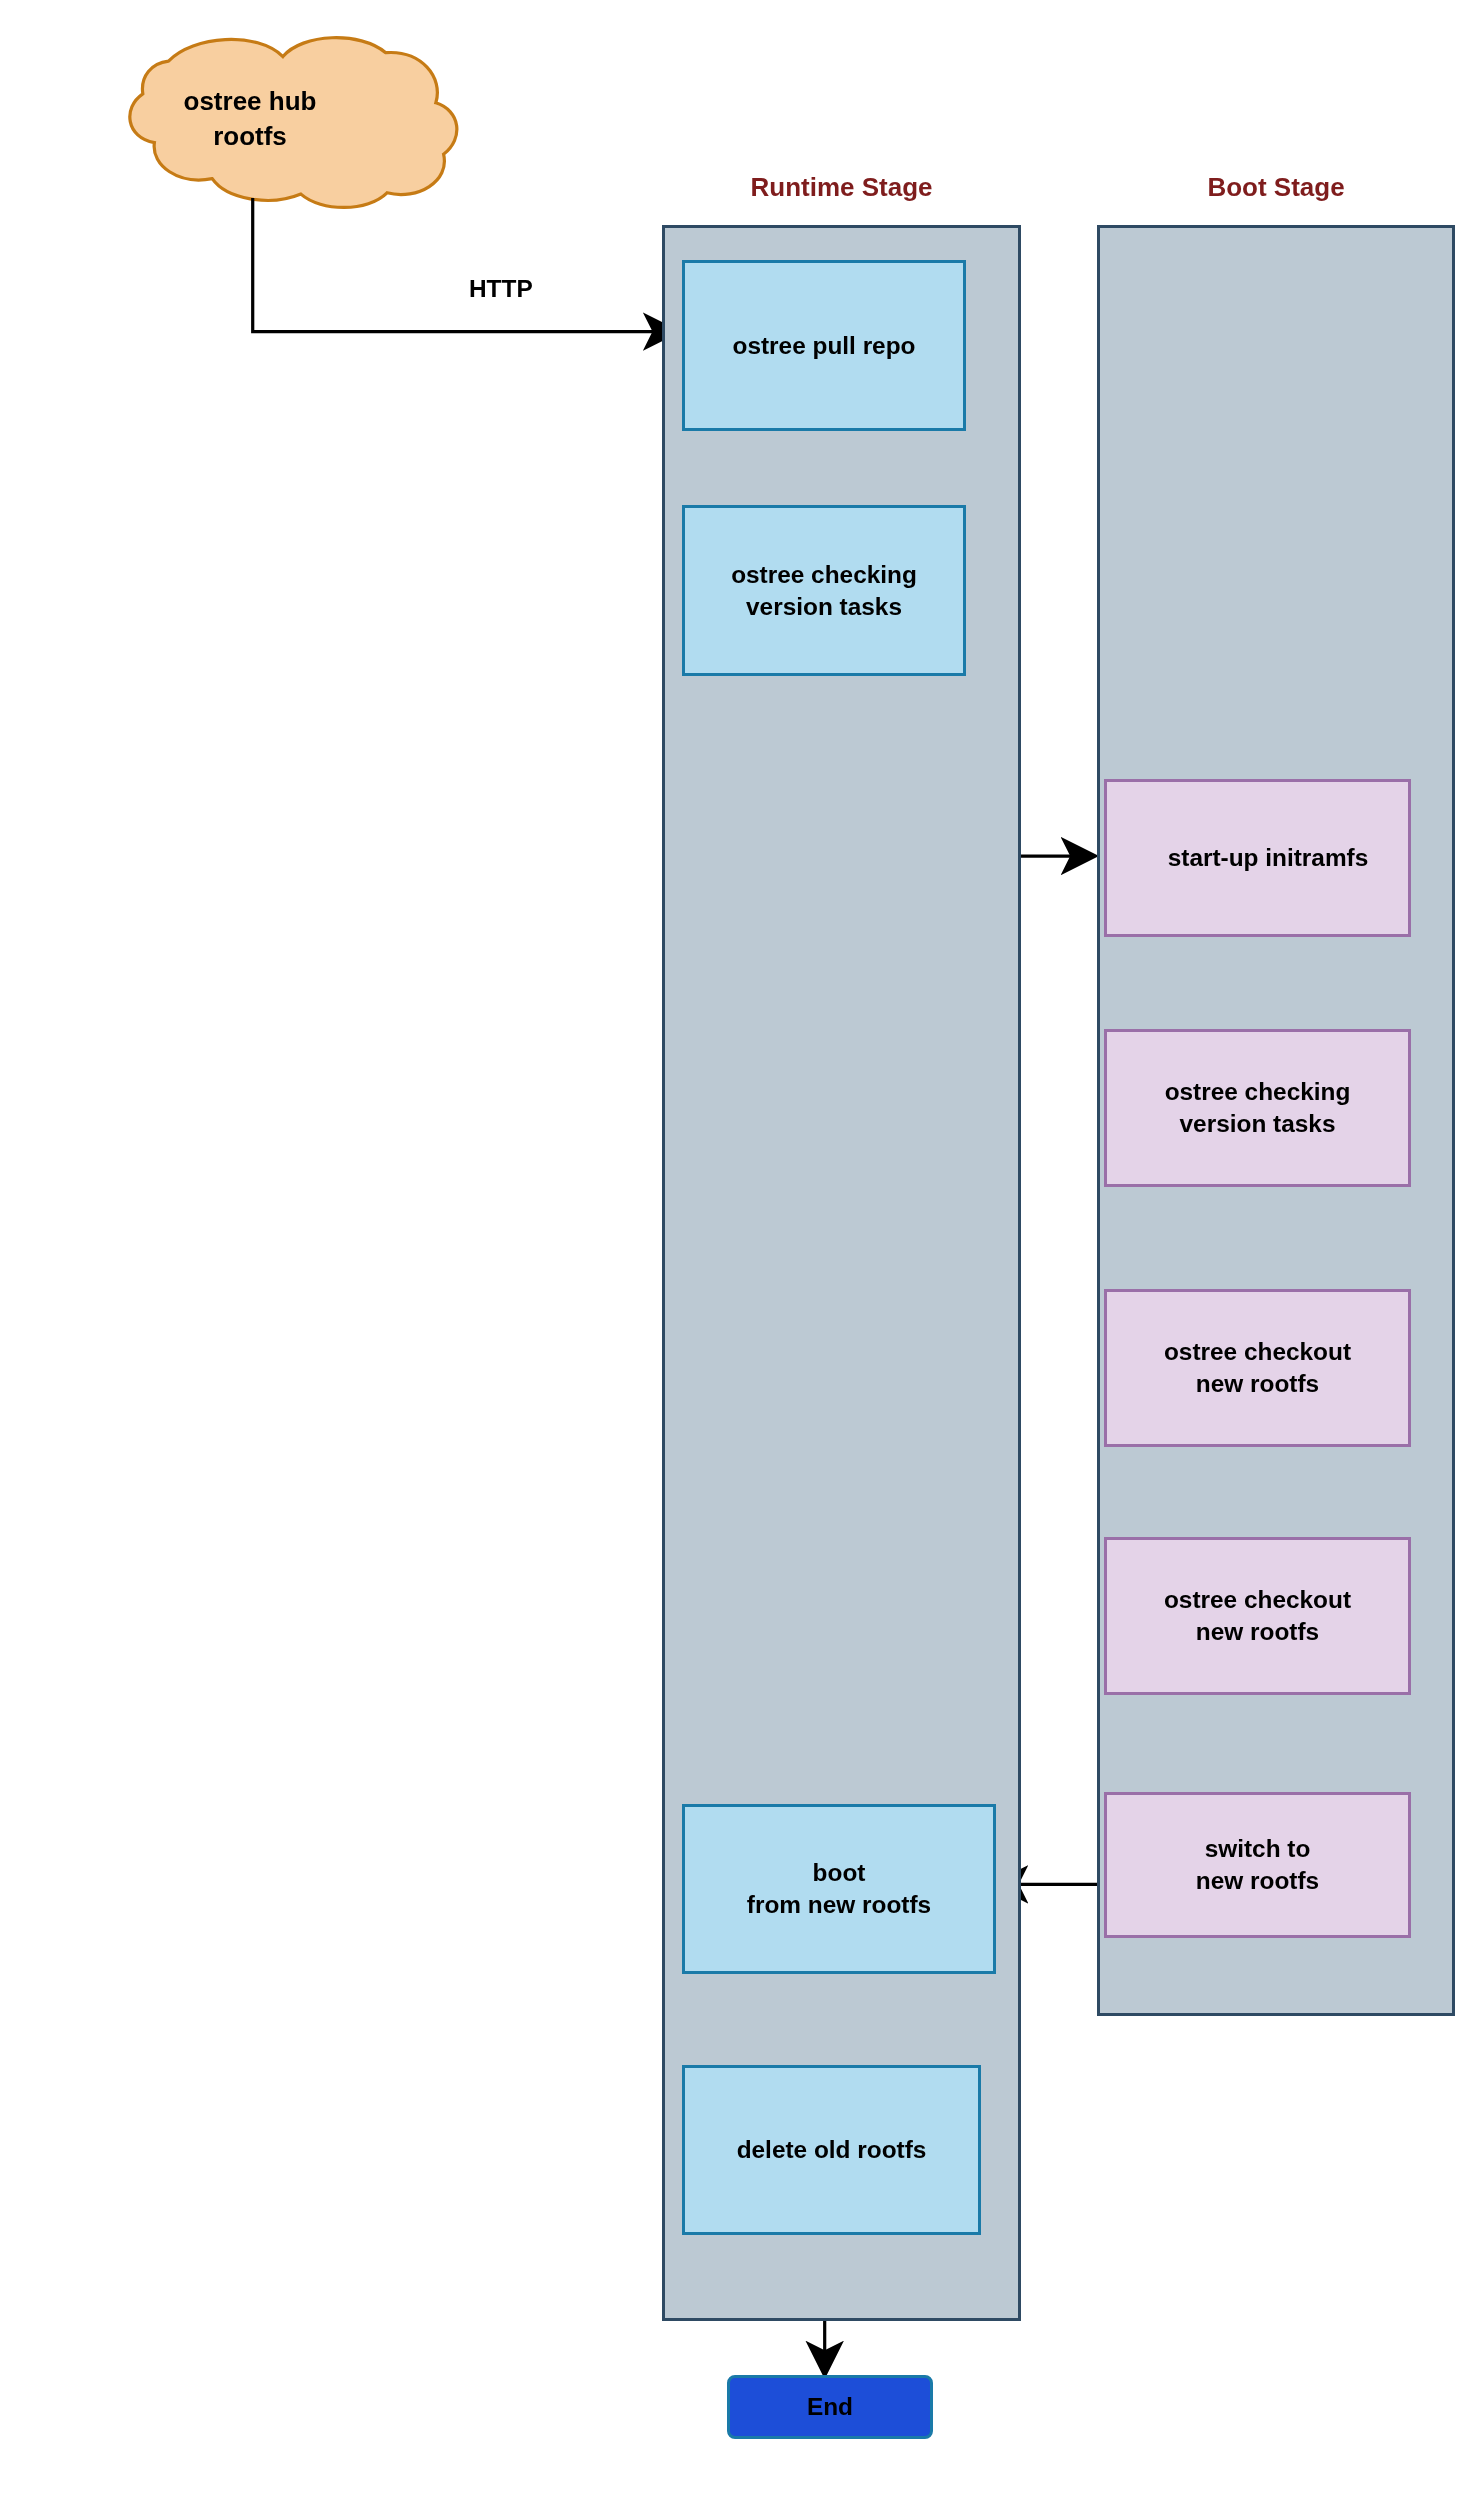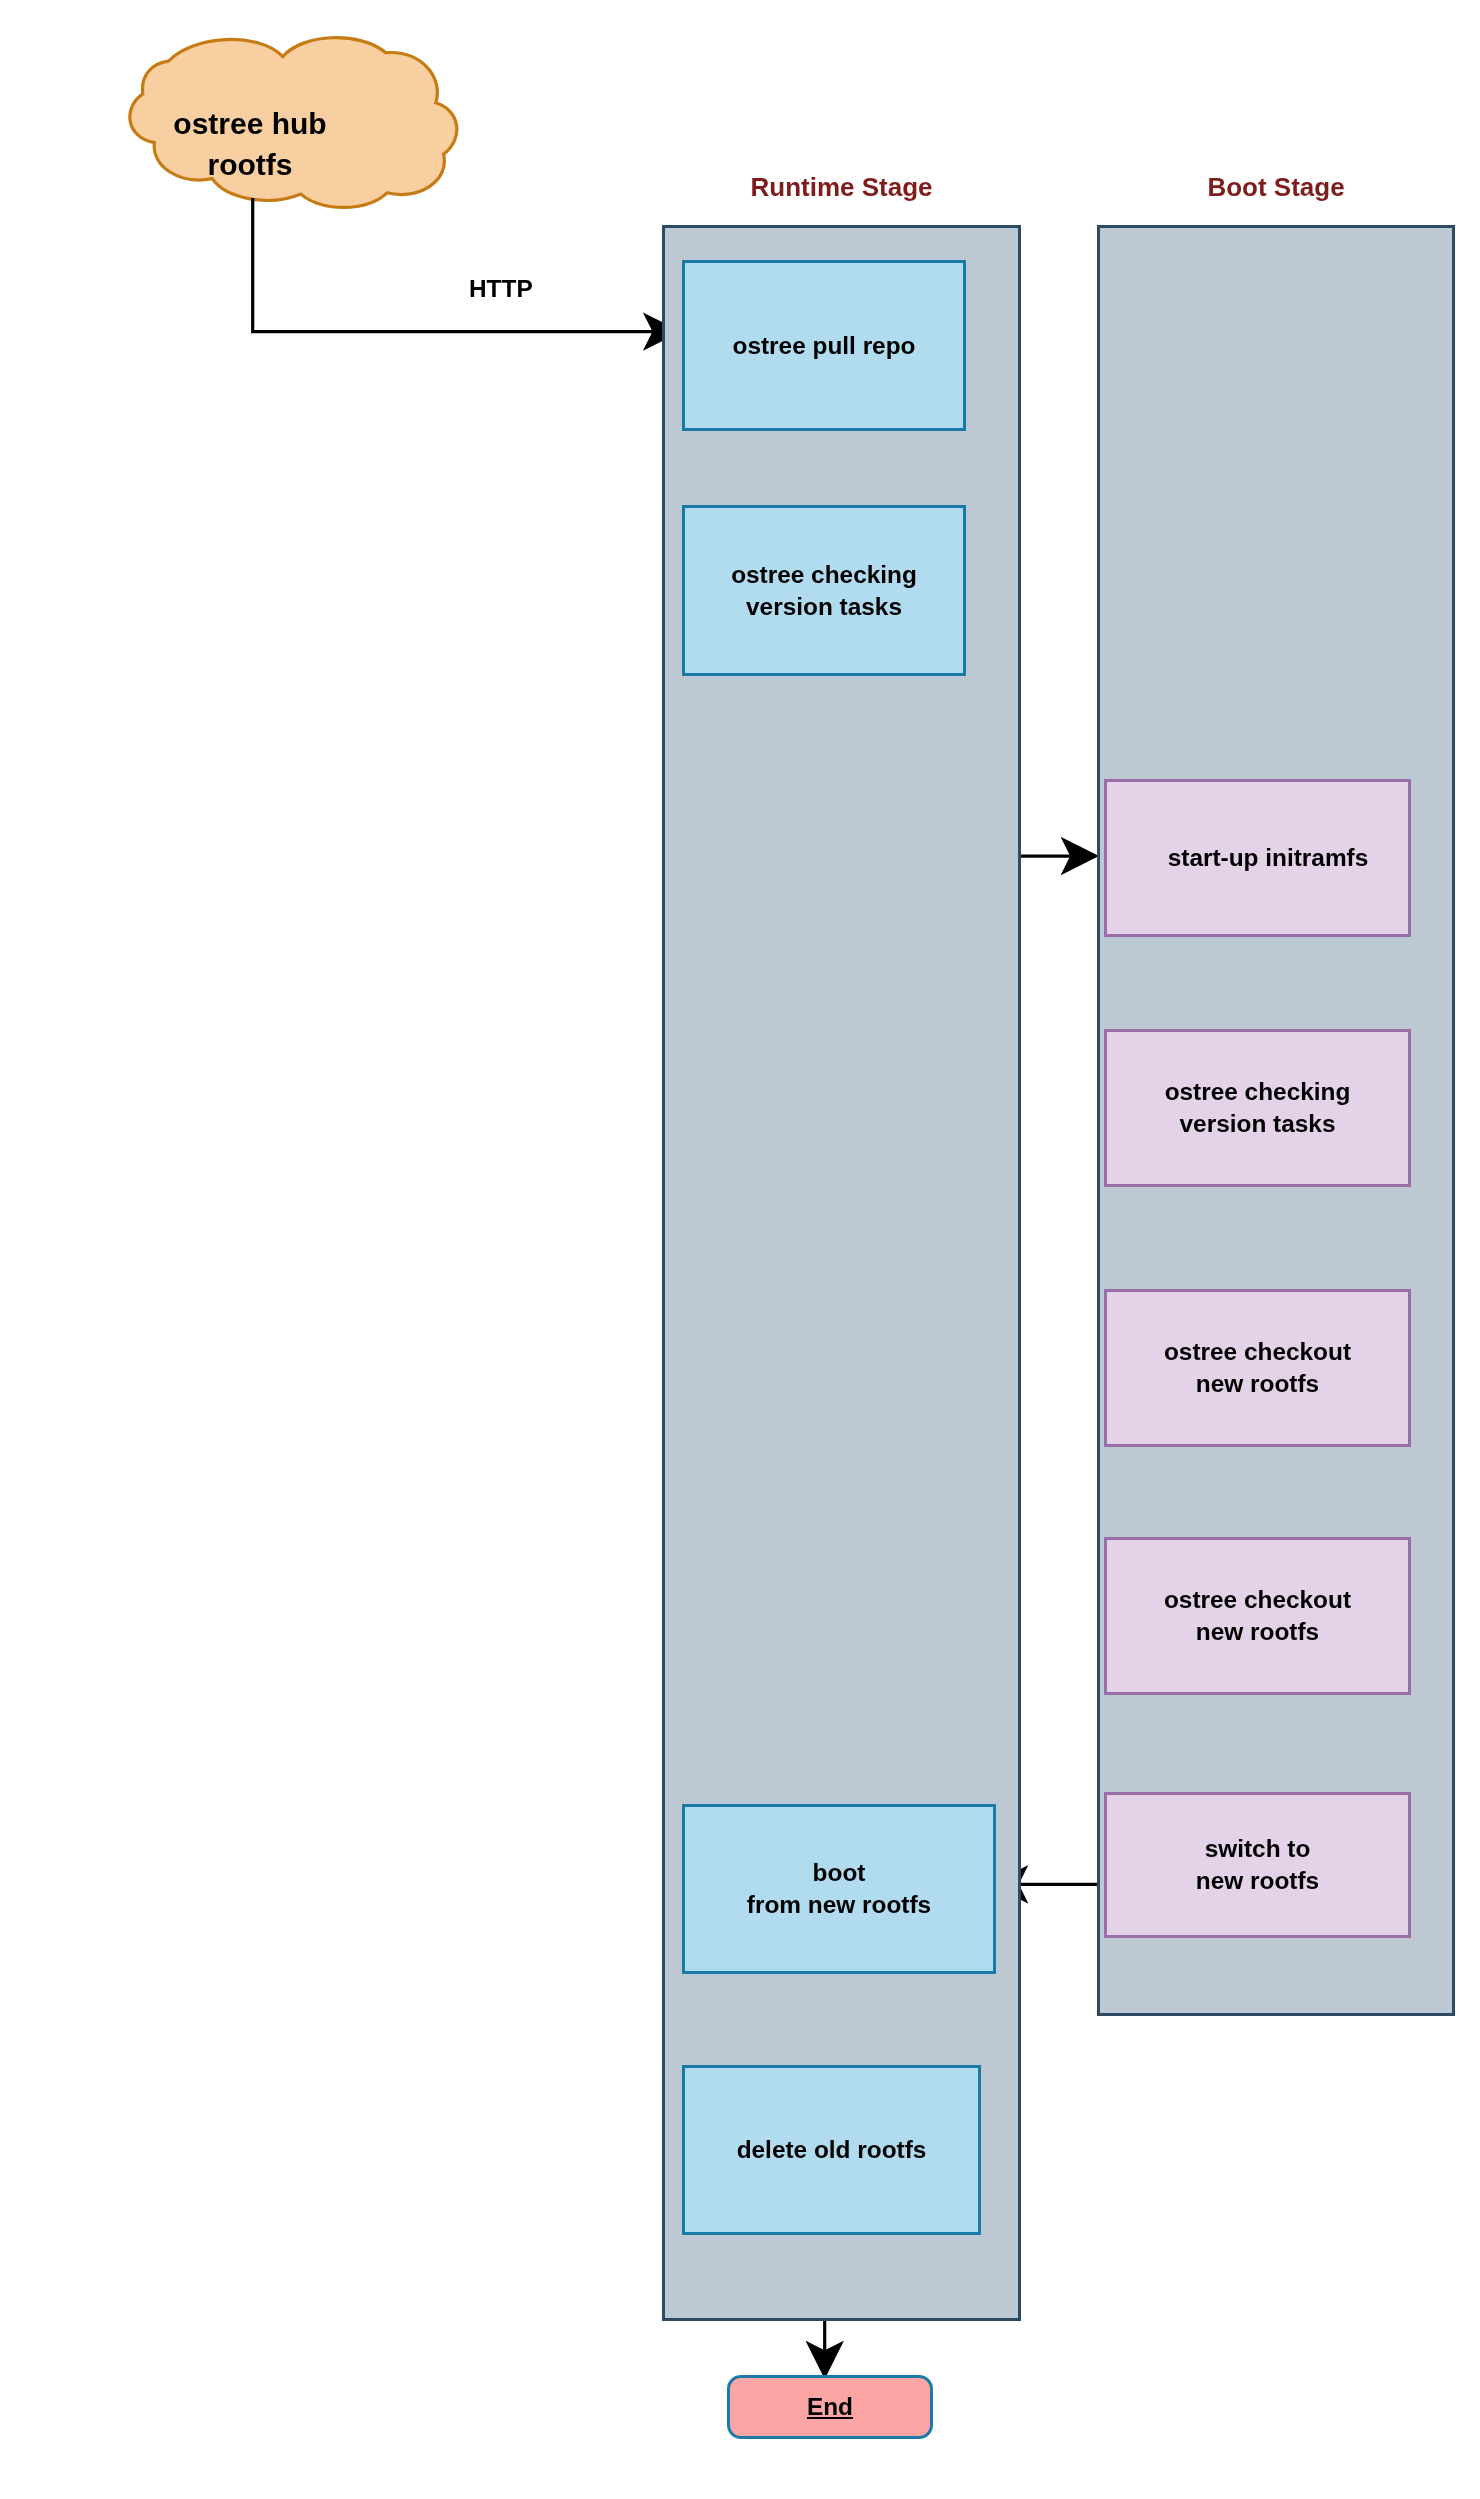--- a/index.html
+++ b/index.html
@@ -8,24 +8,24 @@
   #stage{position:relative;width:1481px;height:2500px;background:#ffffff;overflow:hidden;}
   #svg-layer{position:absolute;left:0;top:0;width:1481px;height:2500px;}
 
   .swimlane{position:absolute;background:#bcc9d3;border:3.9px solid #2e4a63;box-sizing:border-box;}
   .lane-title{position:absolute;font-size:26px;font-weight:bold;color:#7f1d1d;text-align:center;white-space:nowrap;}
 
   .node{position:absolute;box-sizing:border-box;display:flex;align-items:center;justify-content:center;
         text-align:center;font-size:24.4px;font-weight:bold;color:#000;line-height:1.3;}
   .node-blue{background:#b1dcf0;border:3.2px solid #1a7aa8;margin-top:6px;}
   .node-purple{background:#e4d3e8;border:3.2px solid #9a6fa8;}
-  .node-end{background:#fca5a5;border:3.2px solid #1a7aa8;border-radius:14px;text-decoration:underline;}
+  .node-end{background:#1d4ed8;border:3.2px solid #1a7aa8;border-radius:8px;}
 
-  .cloud-label{position:absolute;font-size:30px;font-weight:bold;color:#000;text-align:center;
-               white-space:pre-line;line-height:1.35;margin-top:20px;}
+  .cloud-label{position:absolute;font-size:26px;font-weight:bold;color:#000;text-align:center;
+               white-space:pre-line;line-height:1.35;}
   .edge-label{position:absolute;font-size:24.4px;font-weight:bold;color:#000;white-space:nowrap;margin-left:48px;}
 </style>
 </head>
 <body>
 
 <div id="stage">
 
   <svg id="svg-layer" viewBox="0 0 2304 3890">
     <defs>
       <marker id="arrow" viewBox="0 0 12 12" refX="10" refY="6" markerWidth="12" markerHeight="12" orient="auto-start-reverse">

